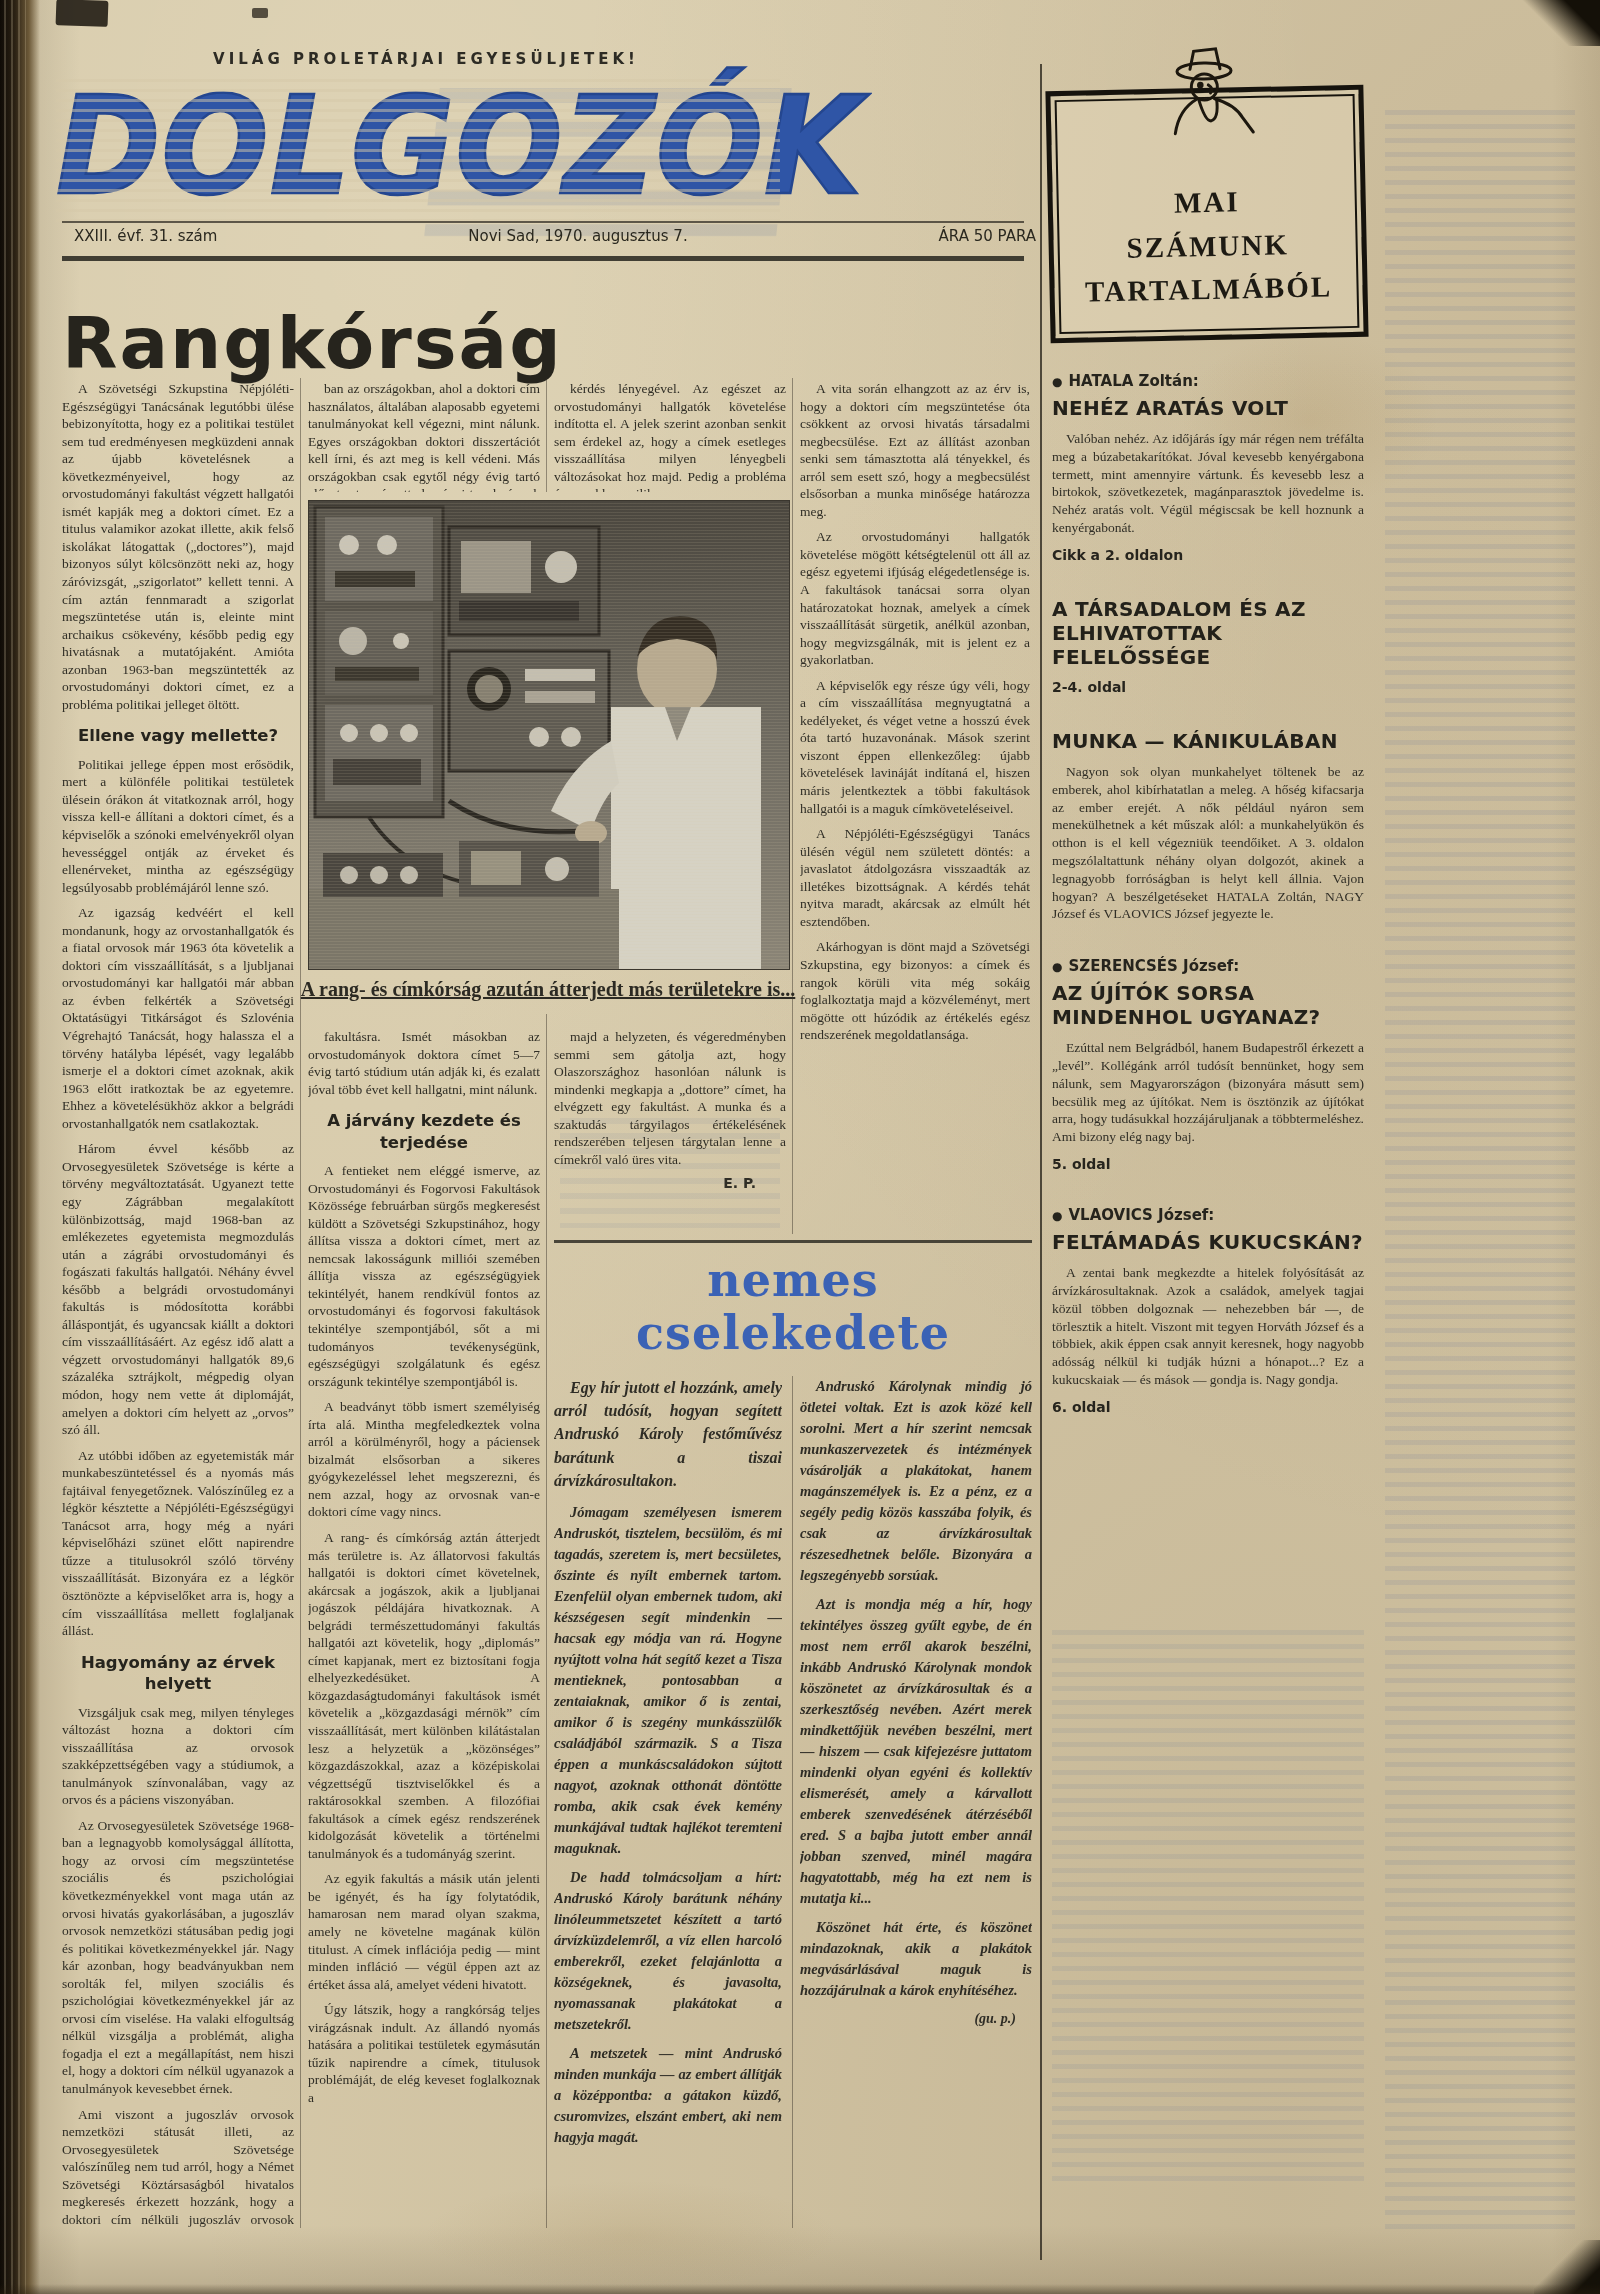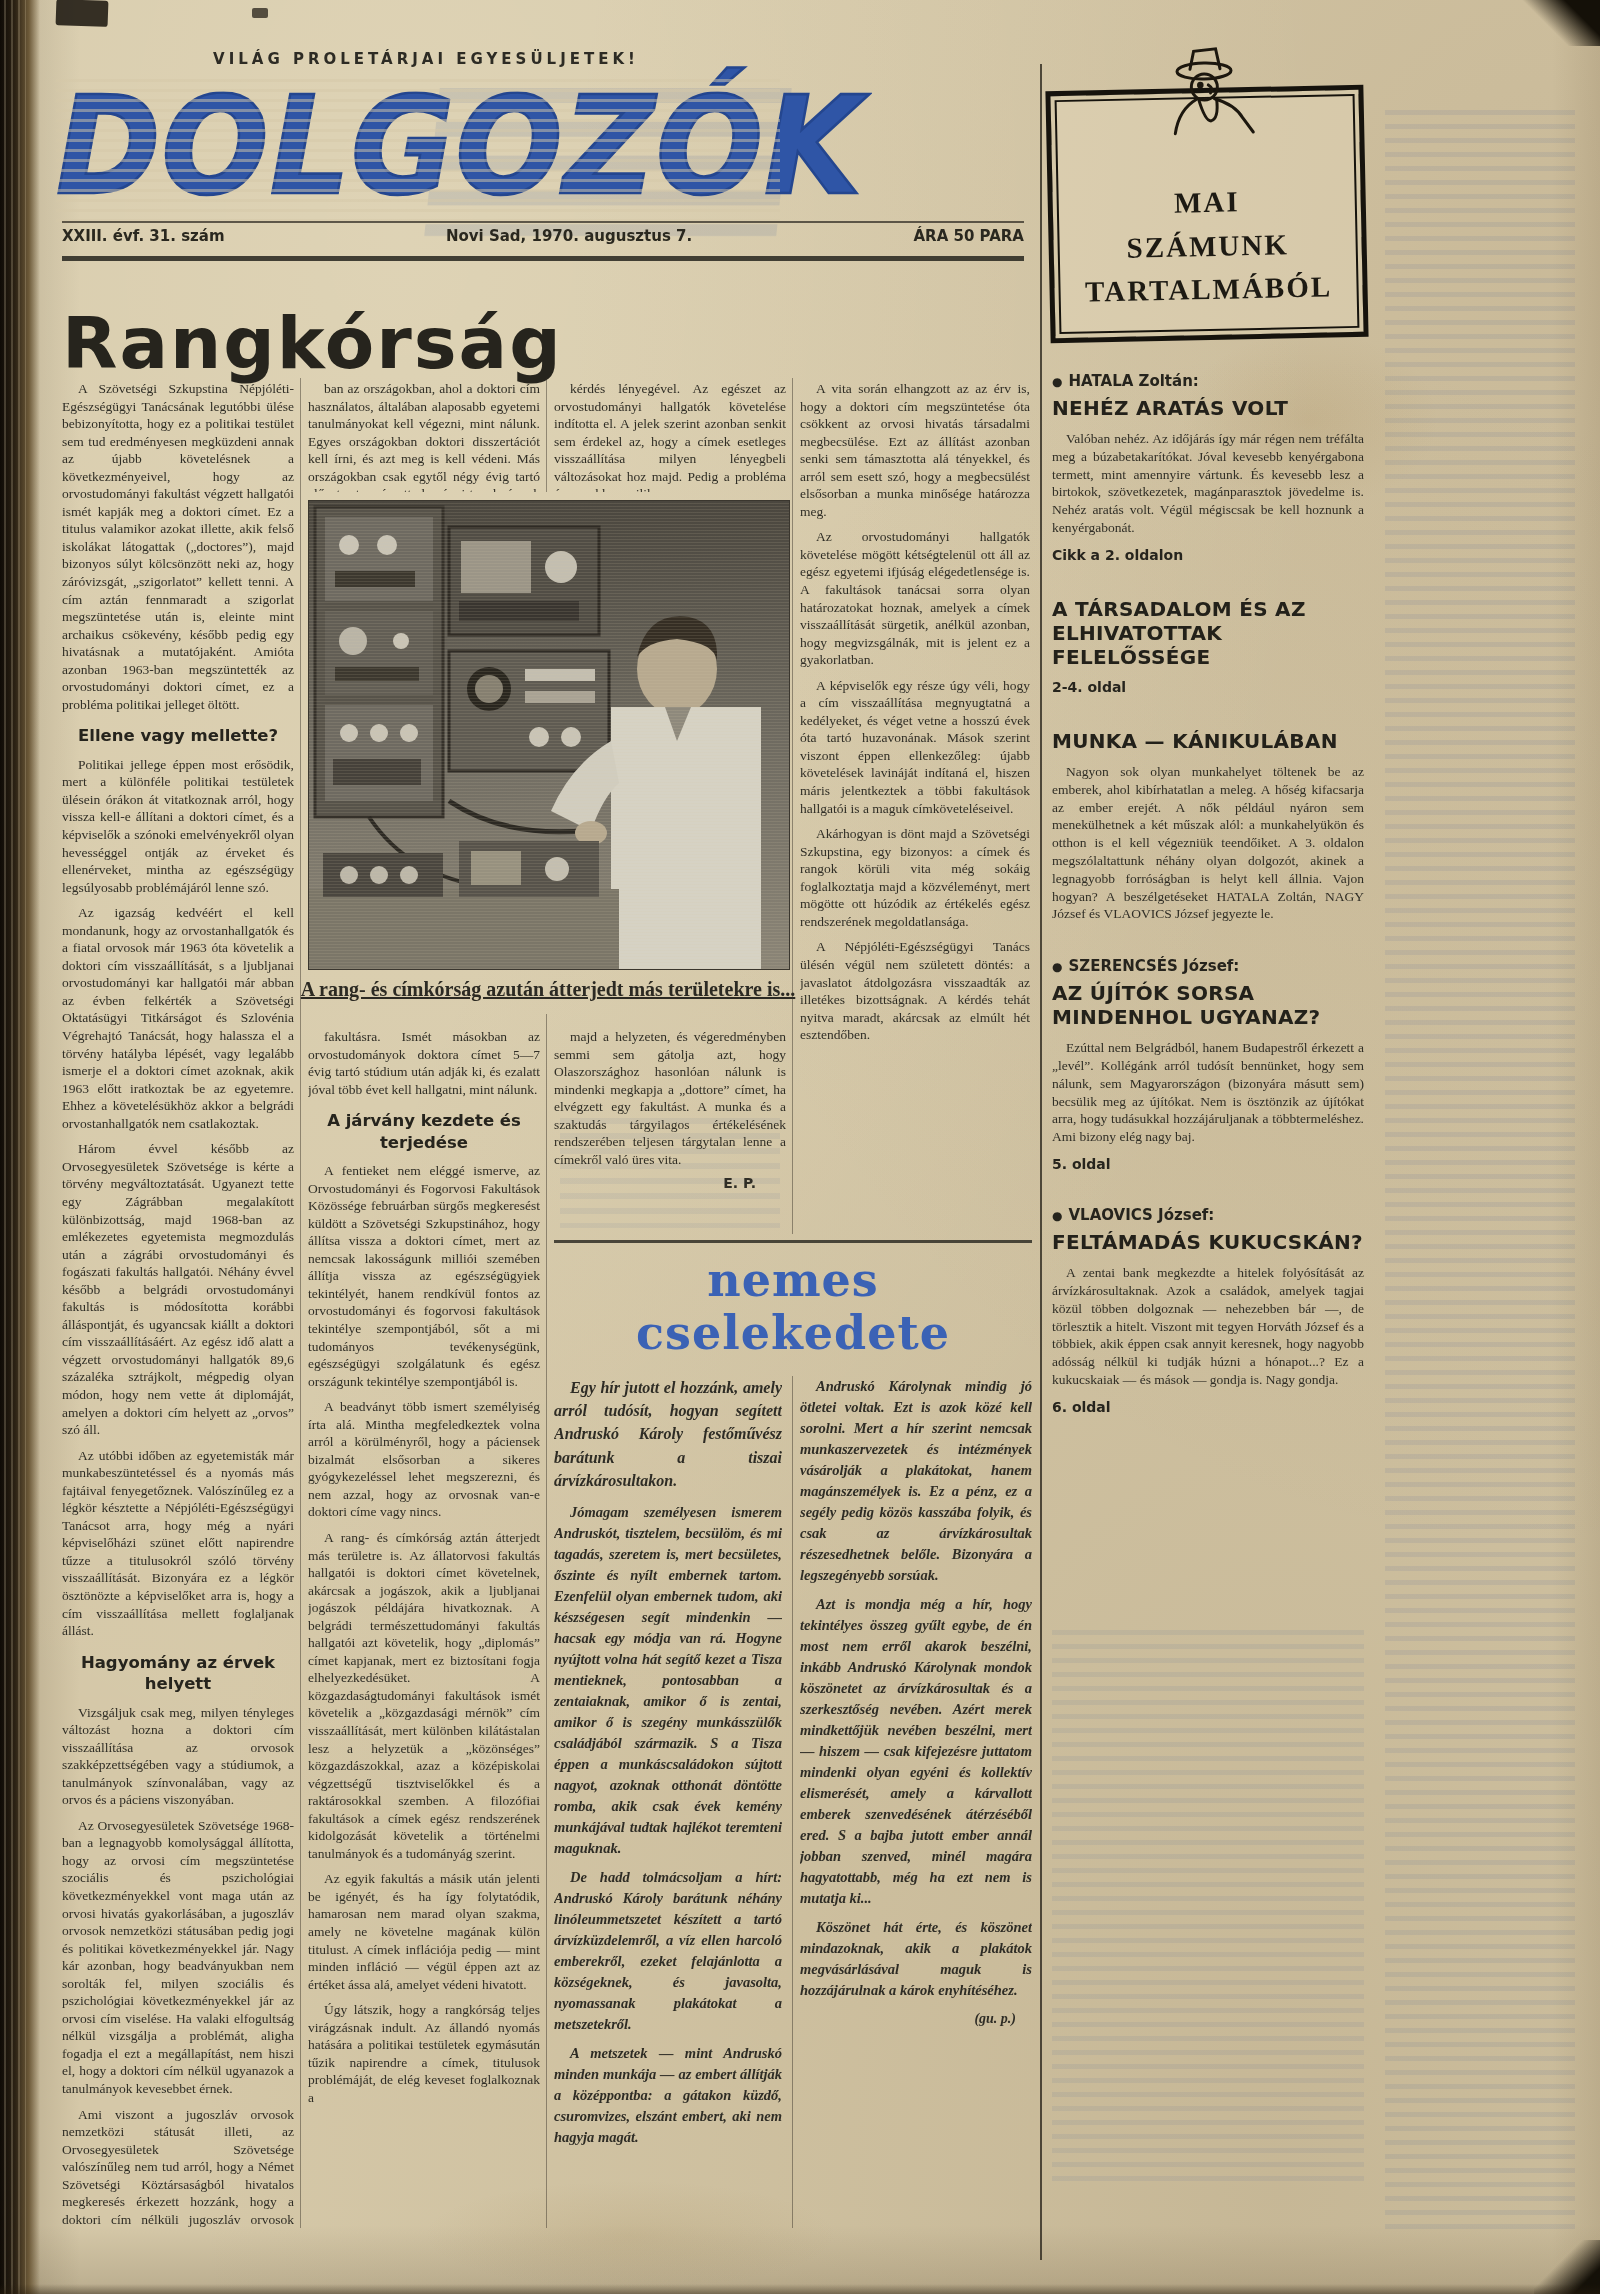--- a/index.html
+++ b/index.html
@@ -42,22 +42,22 @@
   .masthead::after{content:"";position:absolute;inset:0;
     background:repeating-linear-gradient(180deg, transparent 0 7px, rgba(213,200,168,.5) 7px 10px);pointer-events:none;}
 
   .contents-box{position:absolute;left:1048px;top:88px;width:318px;height:252px;border:5px solid #16130d;
     box-shadow:inset 0 0 0 4px #d5c8a8, inset 0 0 0 6px #16130d;transform:rotate(-1.2deg);
     background:rgba(226,214,184,.5);text-align:center;padding-top:88px;box-sizing:border-box;}
   .contents-box .line{display:block;font-family:"Liberation Serif",serif;font-weight:bold;font-size:29px;
     letter-spacing:2px;color:#1d1a13;line-height:1.5;}
   .mascot{position:absolute;left:50%;top:-52px;transform:translateX(-50%);}
 
-  .dateline{position:absolute;left:62px;top:227px;width:962px;display:flex;justify-content:space-between;align-items:center;
-    font-family:"DejaVu Sans",sans-serif;font-weight:bold;font-size:15px;color:#2a281f;}
+  .dateline{position:absolute;left:74px;top:227px;width:962px;display:flex;justify-content:space-between;align-items:center;
+    font-family:"DejaVu Sans",sans-serif;font-weight:normal;font-size:15px;color:#2a281f;}
   .rule-a{position:absolute;left:62px;top:221px;width:962px;height:2px;background:rgba(40,36,28,.7);}
   .rule-b{position:absolute;left:62px;top:256px;width:962px;height:5px;background:#26241d;opacity:.85;}
 
   .main-headline{position:absolute;left:62px;top:258px;width:726px;
     font-family:"DejaVu Sans",sans-serif;font-weight:900;font-size:72px;line-height:1.05;letter-spacing:2px;color:#26241d;}
 
   .col{position:absolute;overflow:hidden;font-size:13.5px;line-height:1.3;text-align:justify;color:#302e26;}
   .col .para{margin:8px 0 6px;text-indent:16px;}
   .c1{left:62px;top:372px;width:232px;height:1856px;}
   .c2t{left:308px;top:372px;width:232px;height:120px;}
@@ -182,22 +182,22 @@
     <div>
         <p class="para">kérdés lényegével. Az egészet az orvostudományi hallgatók követelése indította el. A jelek szerint azonban senkit sem érdekel az, hogy a címek esetleges visszaállítása milyen lényegbeli változásokat hoz majd. Pedig a probléma éppen ebben rejlik.</p>
       </div>
   </div>
 
   <div class="col c4">
     <div>
         <p class="para">A vita során elhangzott az az érv is, hogy a doktori cím megszüntetése óta csökkent az orvosi hivatás társadalmi megbecsülése. Ezt az állítást azonban senki sem támasztotta alá tényekkel, és arról sem esett szó, hogy a megbecsülést elsősorban a mun­ka minősége határozza meg.</p>
         <p class="para">Az orvostudományi hallgatók követelése mögött kétségtelenül ott áll az egész egyetemi ifjúság elégedetlensége is. A fakultások tanácsai sorra olyan határozatokat hoznak, amelyek a címek visszaállítását sürgetik, anélkül azonban, hogy megvizsgálnák, mit is jelent ez a gyakorlatban.</p>
         <p class="para">A képviselők egy része úgy véli, hogy a cím visszaállítása megnyugtatná a kedélyeket, és véget vetne a hosszú évek óta tartó huzavonának. Mások szerint viszont éppen ellenkezőleg: újabb követelések lavináját indítaná el, hiszen máris jelentkeztek a többi fakultások hallgatói is a maguk címköveteléseivel.</p>
+        <p class="para">A Népjóléti-Egészségügyi Tanács ülésén végül nem született döntés: a javaslatot átdolgozásra visszaadták az illetékes bizottságnak. A kérdés tehát nyitva maradt, akárcsak az elmúlt hét esztendőben.</p>
         <p class="para">Akárhogyan is dönt majd a Szövetségi Szkupstina, egy bizonyos: a címek és rangok körüli vita még sokáig foglalkoztatja majd a közvéleményt, mert mögötte ott húzódik az értékelés egész rendszerének megoldatlansága.</p>
-        <p class="para">A Népjóléti-Egészségügyi Tanács ülésén végül nem született döntés: a javaslatot átdolgozásra visszaadták az illetékes bizottságnak. A kérdés tehát nyitva maradt, akárcsak az elmúlt hét esztendőben.</p>
       </div>
   </div>
 
   <div class="photo">
     <svg viewBox="0 0 480 468" width="480" height="468" preserveAspectRatio="none">
       <defs>
         <linearGradient id="pbg" x1="0" y1="0" x2="0" y2="1">
           <stop offset="0" stop-color="#4a463e"></stop>
           <stop offset="0.5" stop-color="#6e6a60"></stop>
           <stop offset="1" stop-color="#8b8577"></stop>

